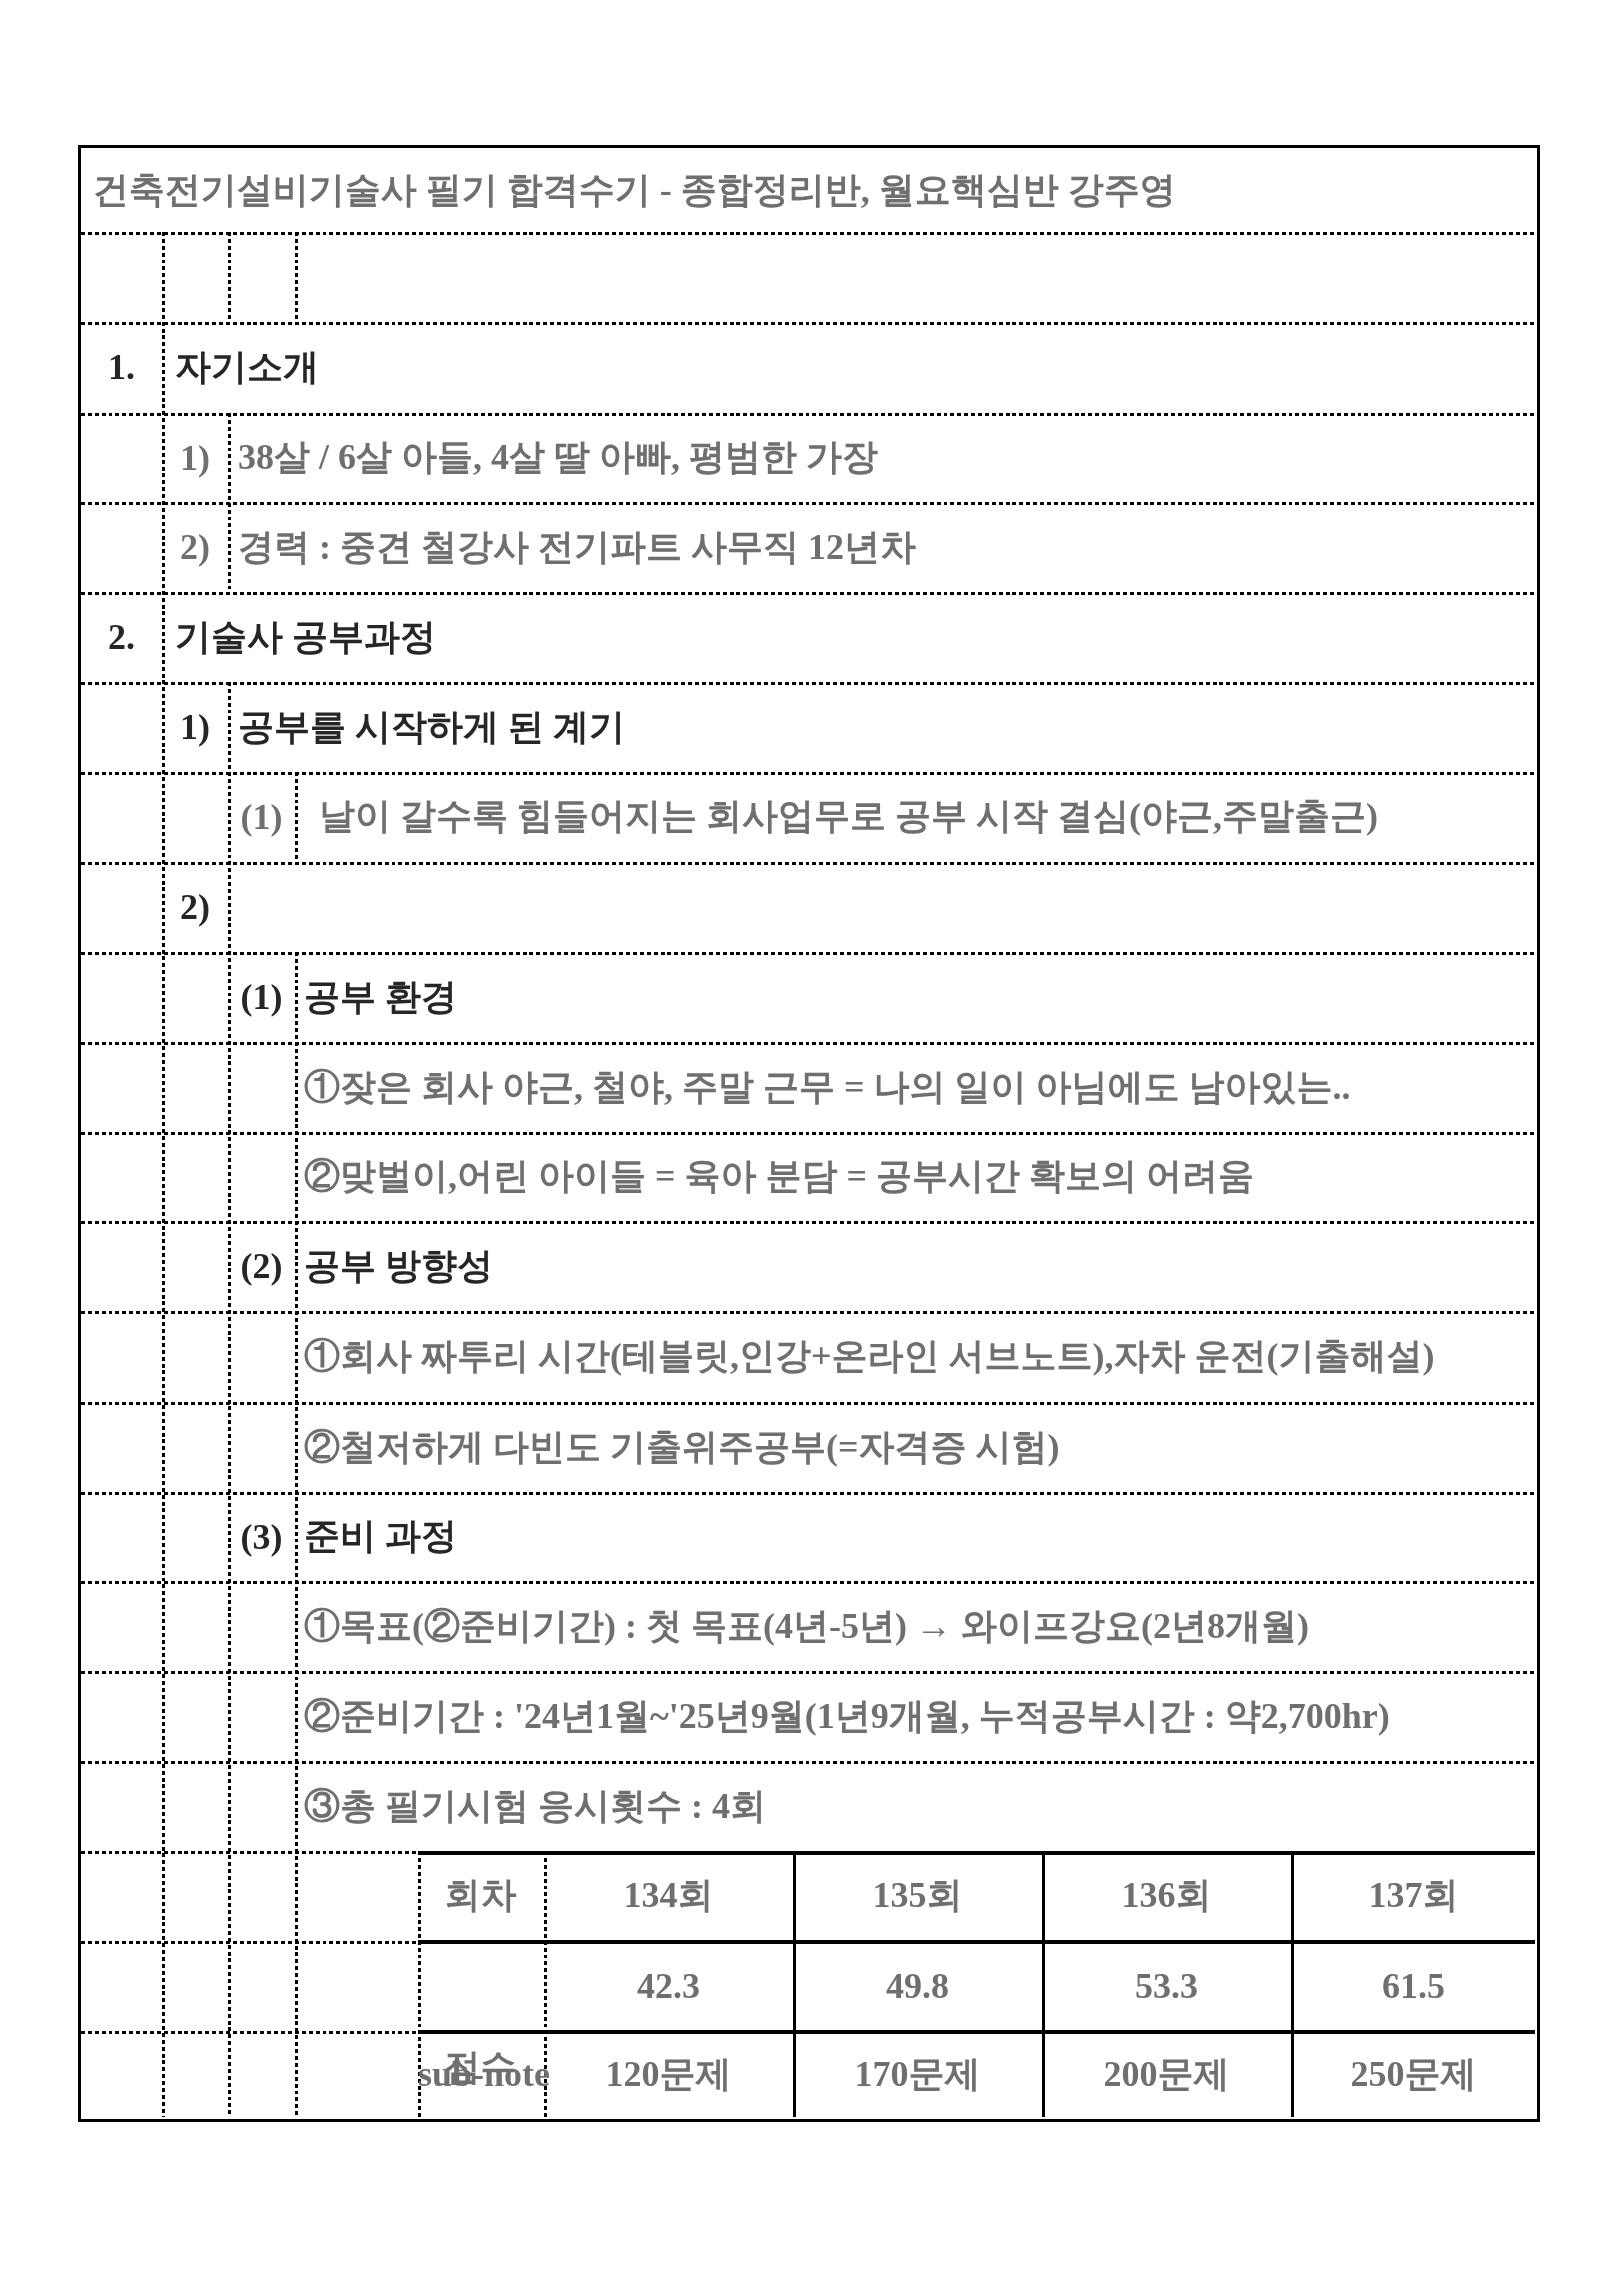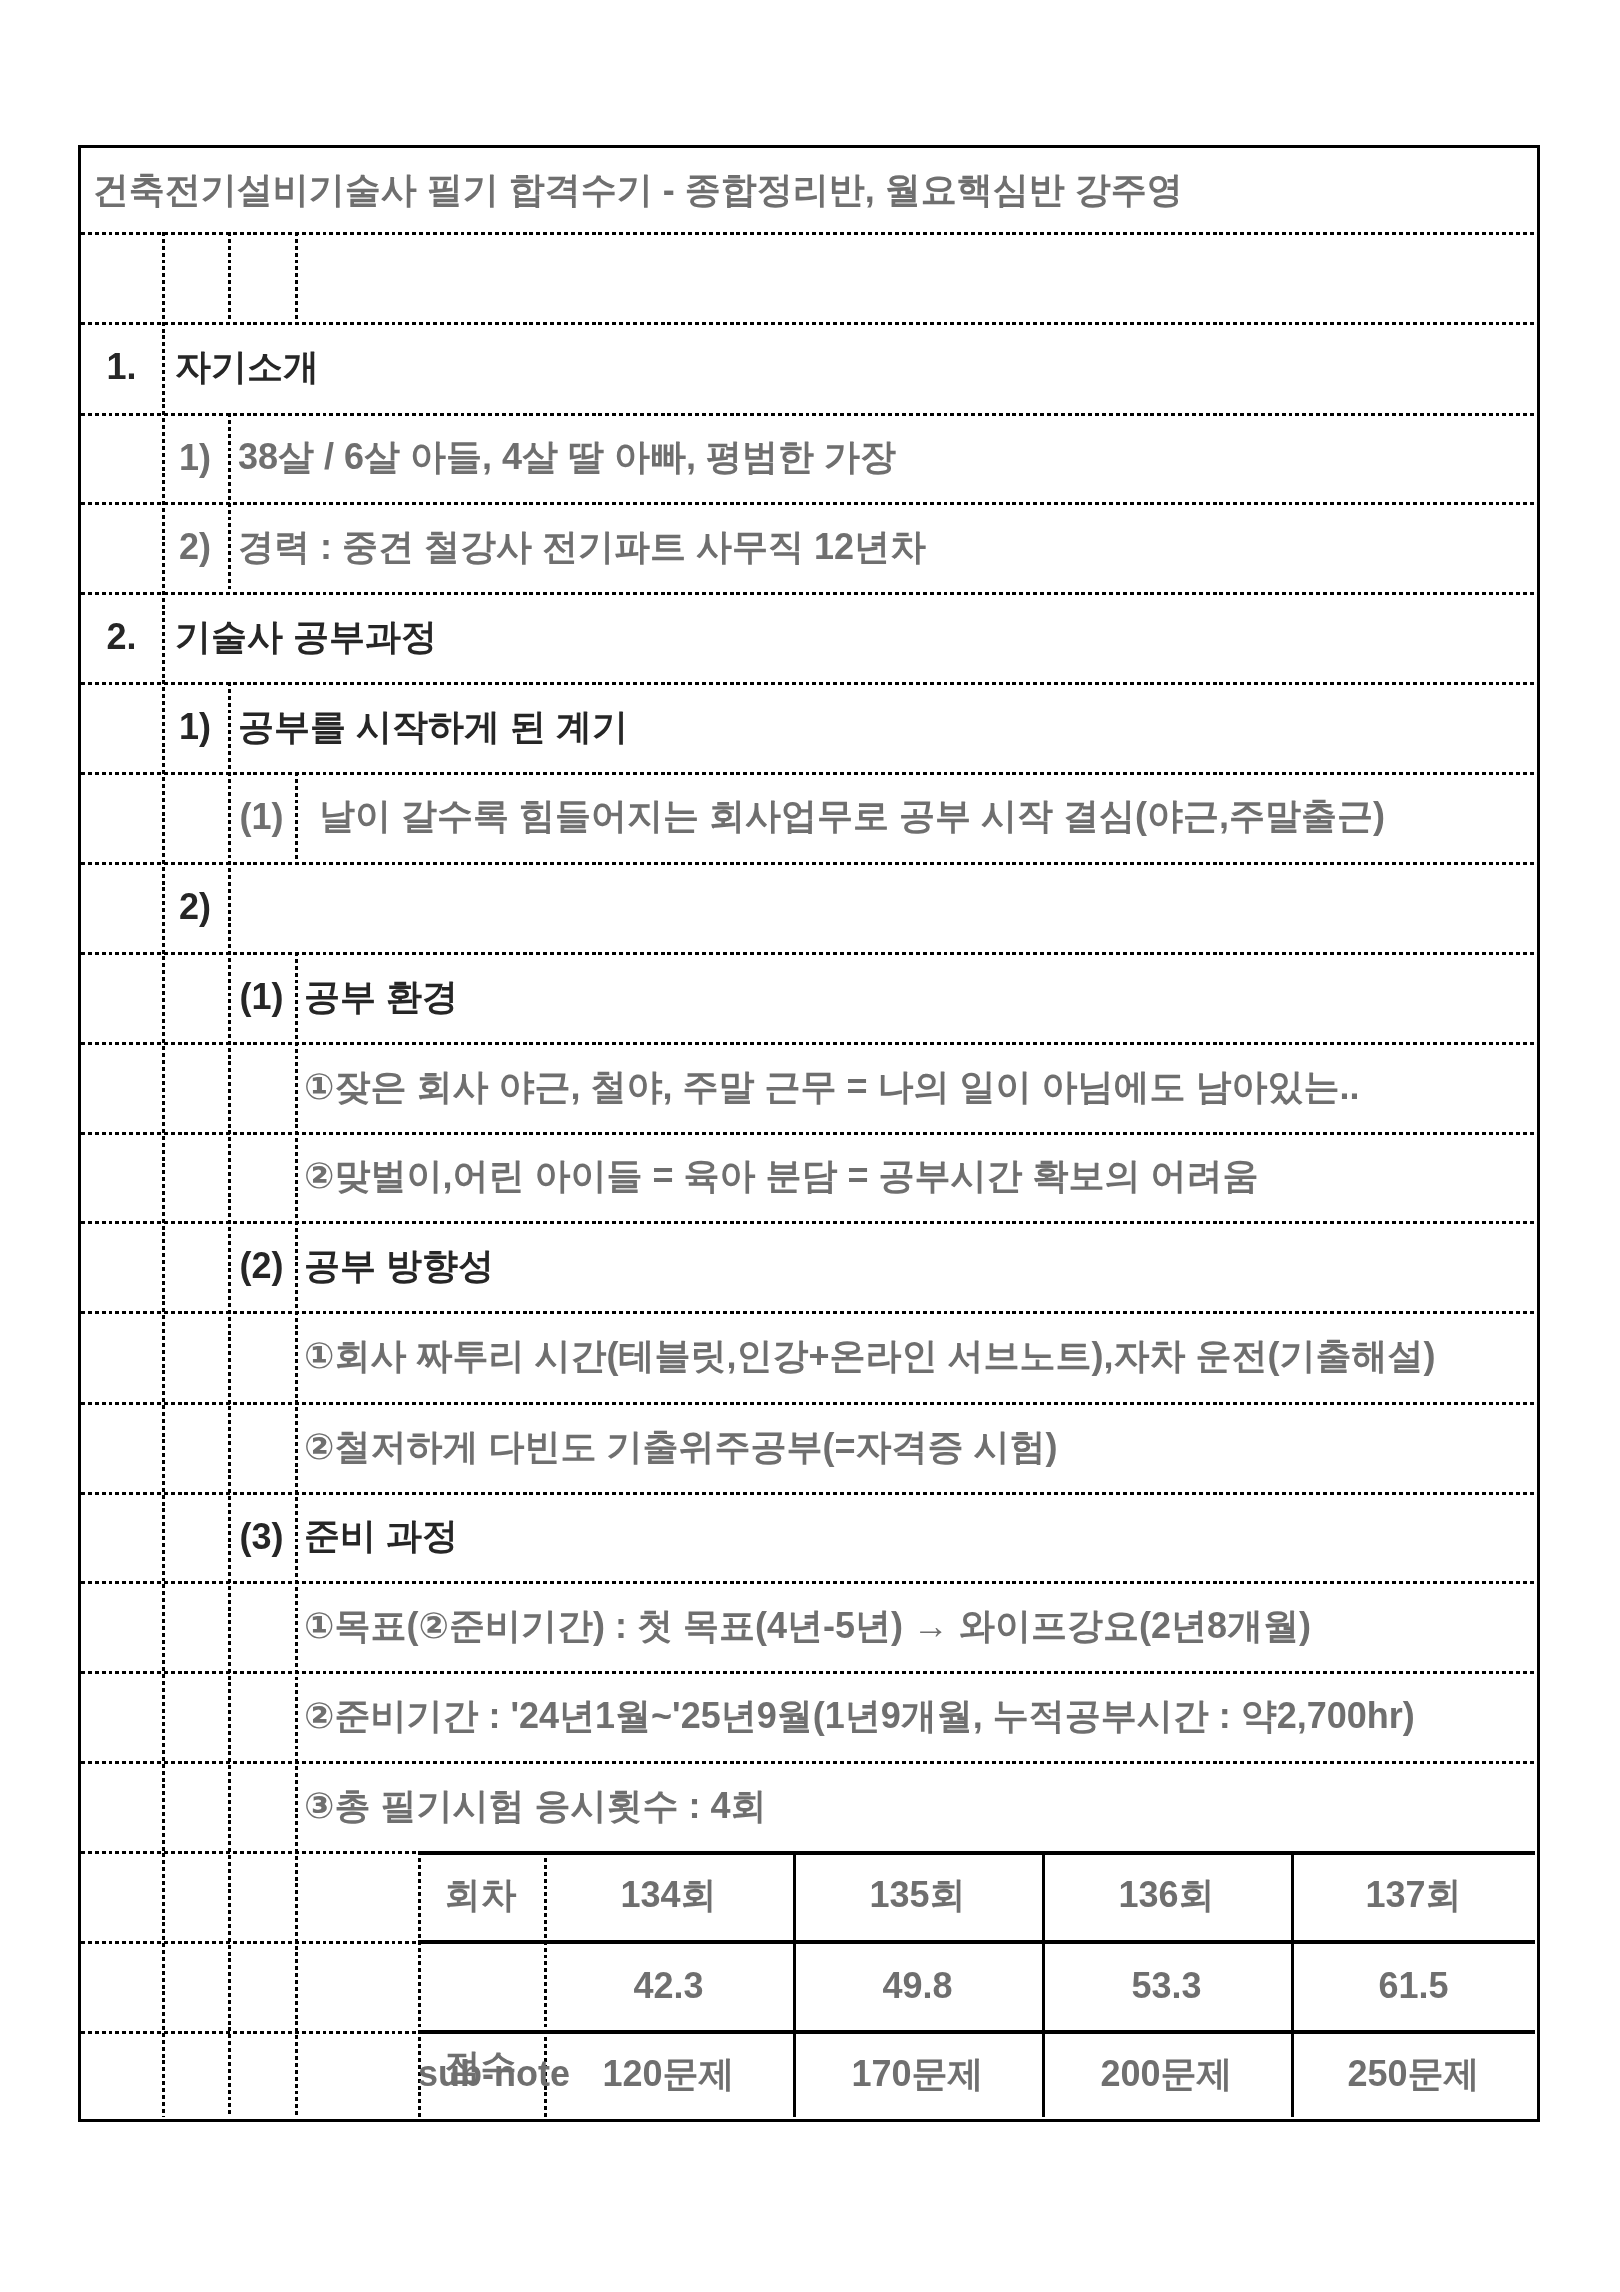--- a/index.html
+++ b/index.html
@@ -1,18 +1,18 @@
 <!DOCTYPE html>
 <html><head>
 <meta charset="utf-8">
 <style>
   html,body{margin:0;padding:0;}
   body{width:1620px;height:2293px;background:#ffffff;overflow:hidden;
        font-family:"Liberation Sans","DejaVu Sans",sans-serif;font-weight:bold;}
-  .sheet{position:relative;width:1620px;height:2293px;background:#ffffff;}
+  .sheet{position:relative;width:1620px;height:2293px;background:#ffffff;font-family:Liberation Serif, serif;}
   .tbl{position:absolute;left:78px;top:145px;width:1462px;height:1977px;
        border:3.9px solid #000;box-sizing:border-box;}
   
   .hdot{position:absolute;height:2.9px;
         background-image:repeating-linear-gradient(to right,#000 0 3.9px,transparent 3.9px 6.9px);}
   .vdot{position:absolute;width:2.9px;
         background-image:repeating-linear-gradient(to bottom,#000 0 3.9px,transparent 3.9px 6.9px);}
   .hsol{position:absolute;height:3.9px;background:#000;}
   .vsol{position:absolute;width:2.9px;background:#000;}
   

